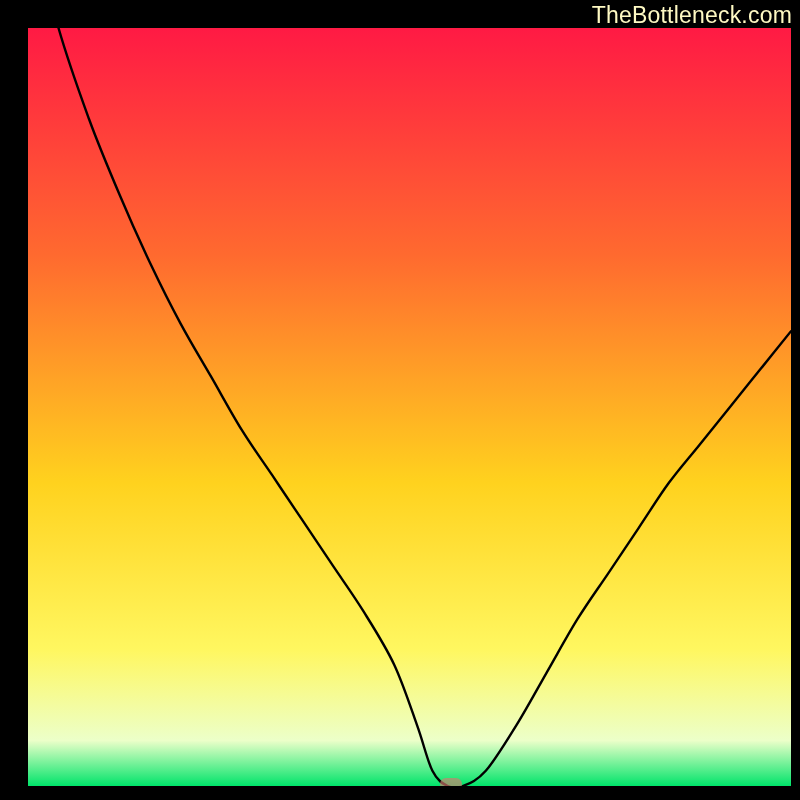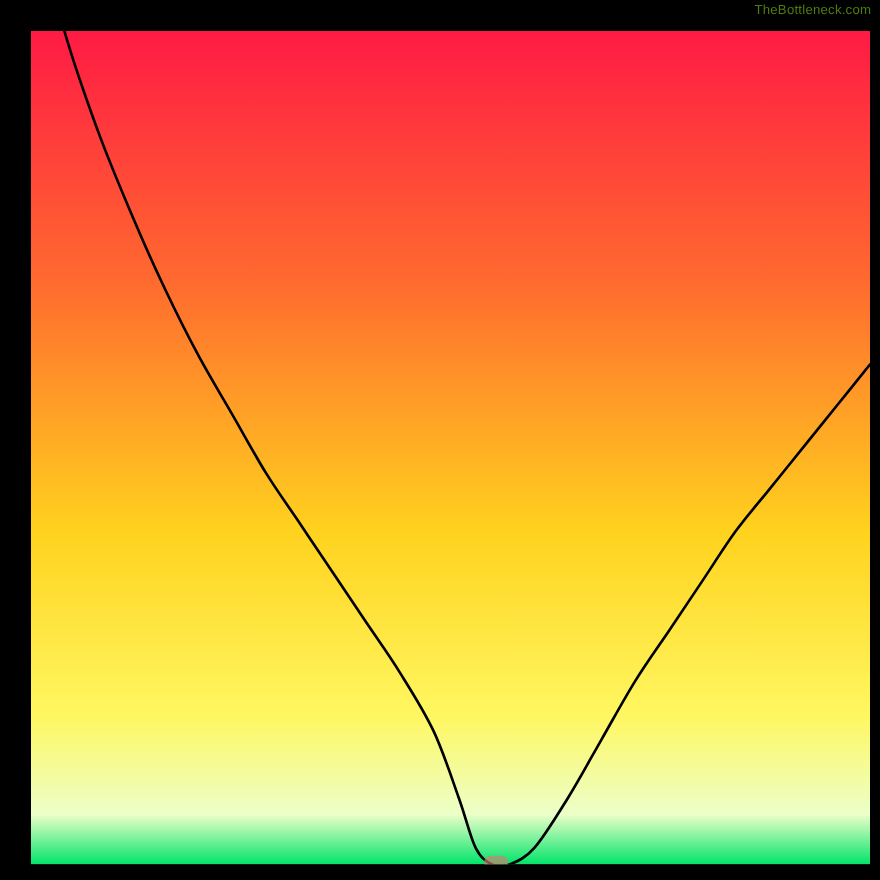--- a/index.html
+++ b/index.html
@@ -14,22 +14,22 @@
   .frame {
     position: relative;
     width: 800px;
     height: 800px;
     background: #000;
   }
   .watermark {
     position: absolute;
     top: 2px;
     right: 8px;
-    color: #4d7c0f;
-    font-size: 12px;
+    color: #fef9c3;
+    font-size: 23px;
     font-weight: 500;
     z-index: 5;
     letter-spacing: 0.2px;
   }
   .plot-area {
     position: absolute;
     left: 28px;
     right: 9px;
     top: 28px;
     bottom: 14px;

